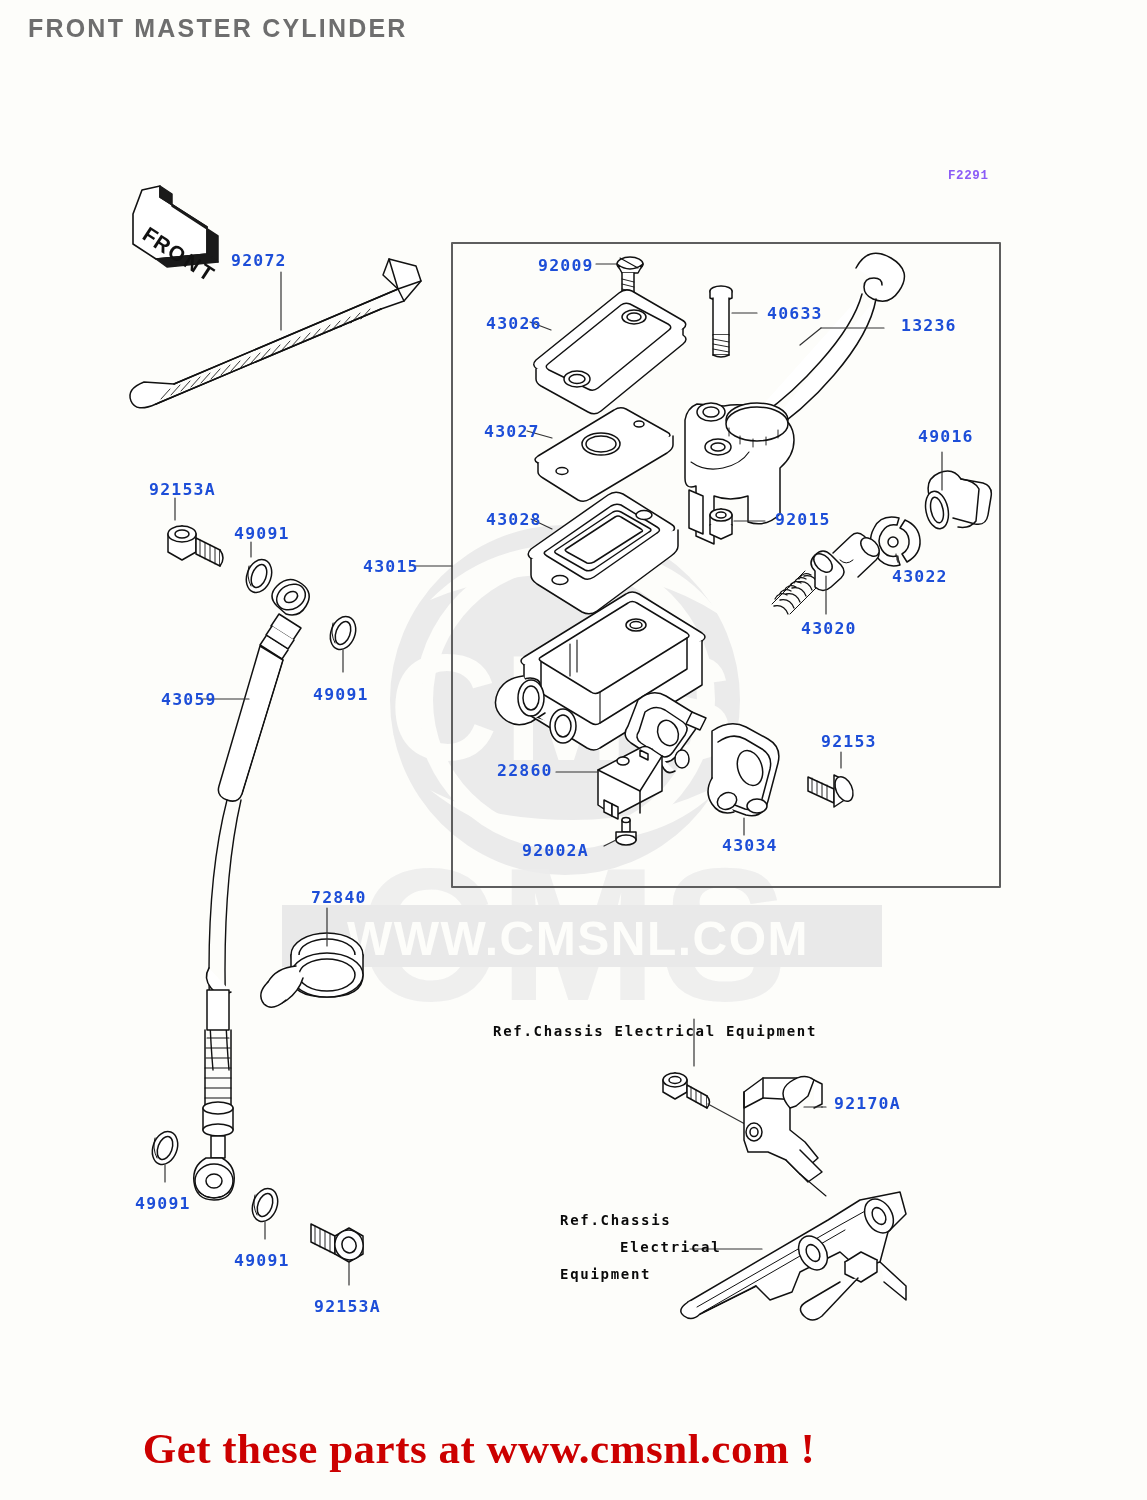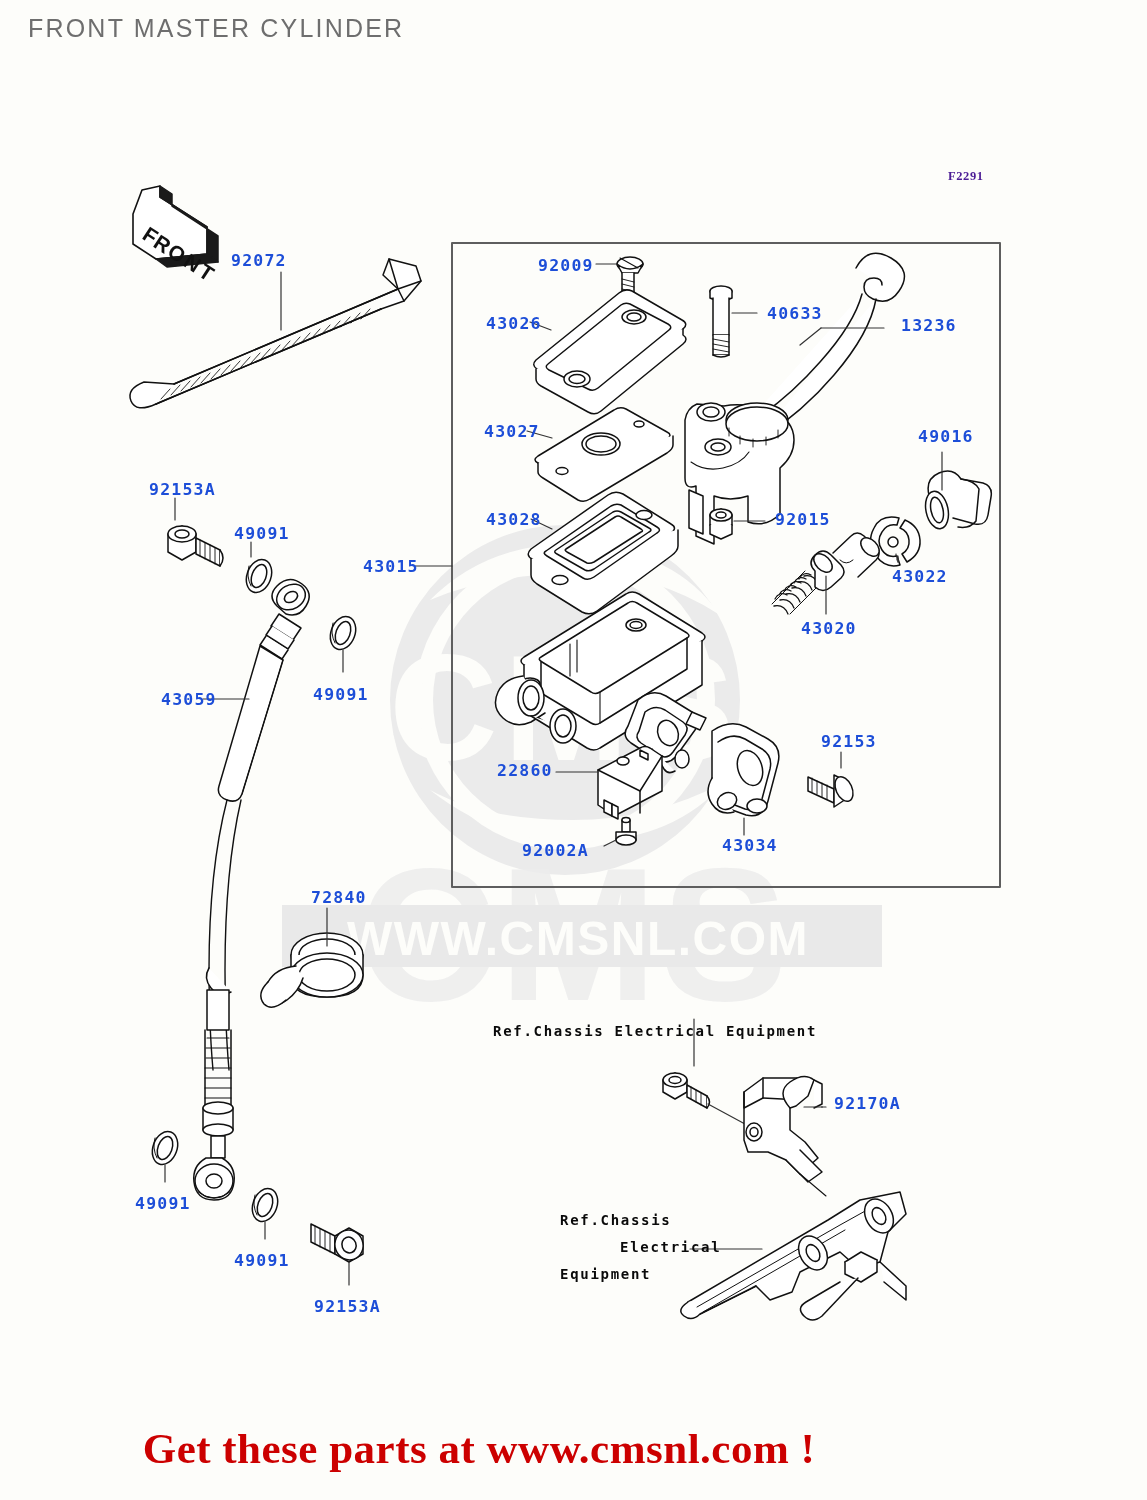--- a/index.html
+++ b/index.html
@@ -9,28 +9,28 @@
     font-family:"Liberation Sans",sans-serif;
     overflow:hidden;
     position:relative;
   }
   #page{position:relative;width:1147px;height:1500px;}
 
   
   .page-title{
     position:absolute;left:28px;top:14px;
     font-size:25px;letter-spacing:2.2px;
-    color:#6e6e6e;font-weight:400;
+    color:#6e6e6e;font-weight:700;
     white-space:nowrap;
   }
   .sheet-code{
     position:absolute;left:948px;top:169px;
-    font-family:Liberation Serif, serif;
+    font-family:Liberation Mono, monospace;
     font-size:12.5px;font-weight:700;letter-spacing:.6px;
-    color:#4c1d95;
+    color:#8b5cf6;
   }
 
   
   .footer-cta{
     position:absolute;left:0;top:1424px;width:958px;
     text-align:center;
     color:#cc0000;
     font-family:"Liberation Serif",serif;
     font-size:43px;font-weight:700;
     letter-spacing:.5px;

